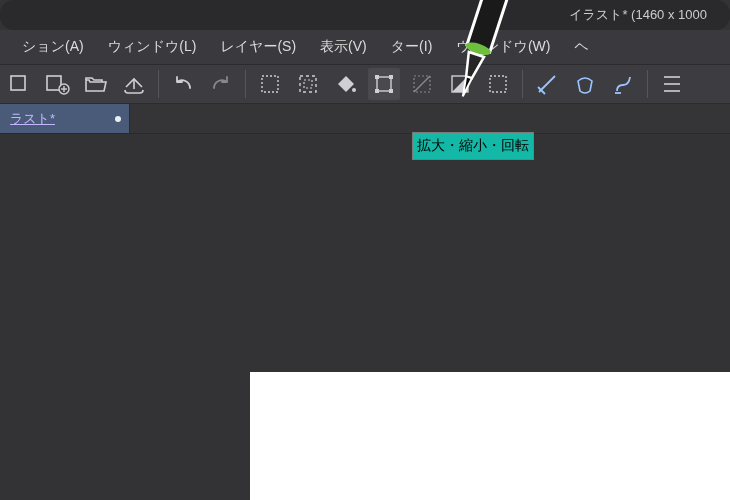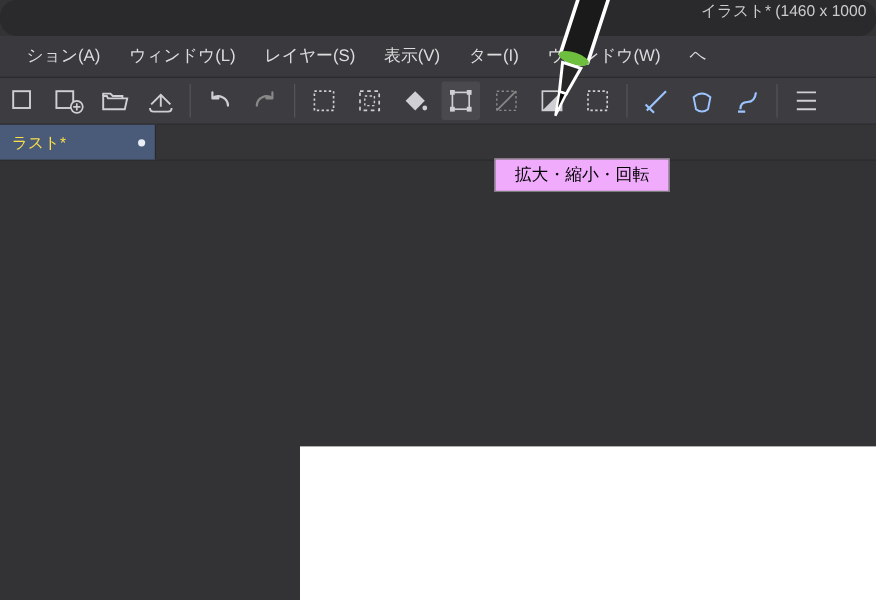--- a/index.html
+++ b/index.html
@@ -3,22 +3,23 @@
 <meta charset="utf-8">
 <style>
   * { margin: 0; padding: 0; box-sizing: border-box; font-family: "Meiryo", "Yu Gothic", sans-serif; }
   html, body { width: 730px; height: 500px; overflow: hidden; }
   body { background: #333335; color: #d8d8d8; position: relative; }
 
   .titlebar {
     height: 30px;
     background: #2a2a2c;
     display: flex;
+    align-items: center;
     justify-content: flex-end;
-    padding-right: 8px;
+    padding-right: 23px;
     font-size: 13px;
     color: #cccccc;
     border-radius: 14px;
   }
 
   .menubar {
     height: 34px;
     background: #3a3a3e;
     display: flex;
     align-items: center;
@@ -67,21 +68,22 @@
     align-items: center;
     padding: 0 22px 0 10px;
     font-size: 13px;
     color: #cccccc;
     position: relative;
     border-right: 1px solid #2a2a2c;
     min-width: 130px;
   }
   .tab.active {
     background: #4a5b7a;
-    color: #fde047;
+    color: #c4b5fd;
+    text-decoration: underline;
   }
   .tab .dot {
     position: absolute;
     right: 8px;
     top: 50%;
     transform: translateY(-50%);
     width: 6px; height: 6px;
     border-radius: 50%;
     background: #cfcfd4;
   }
@@ -98,24 +100,24 @@
     top: 238px;
     width: 600px;
     height: 400px;
     background: #ffffff;
   }
 
   .tooltip {
     position: absolute;
     left: 412px;
     top: 132px;
-    background: #f0abfc;
+    background: #14b8a6;
     color: #000;
     font-size: 14px;
-    padding: 4px 16px;
+    padding: 4px 4px;
     border: 1px solid #7a7a7a;
     white-space: nowrap;
   }
 
   
   .pen {
     position: absolute;
     left: 426px;
     top: -70px;
     width: 120px;

